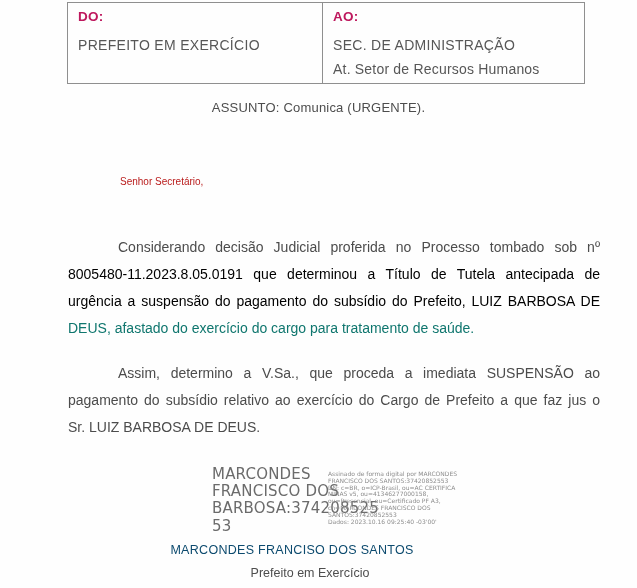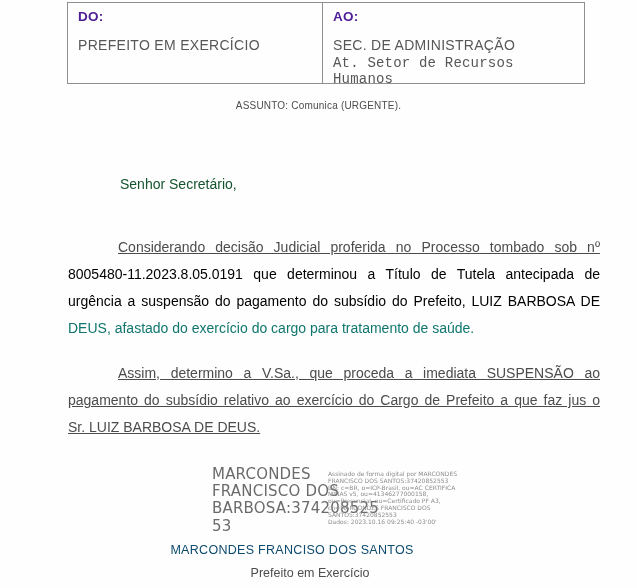--- a/index.html
+++ b/index.html
@@ -17,42 +17,42 @@
     position: absolute;
     left: 67px; top: 2px;
     width: 518px; height: 82px;
     border: 1px solid #8f8f8f;
     display: flex;
     box-sizing: border-box;
   }
   .hdr-cell { box-sizing: border-box; padding: 6px 10px; }
   .hdr-cell.from { width: 255px; border-right: 1px solid #8f8f8f; }
   .hdr-cell.to { flex: 1; }
-  .hdr-label { font-weight: bold; font-size: 13.5px; color: #4c1d95; letter-spacing: .2px; }
+  .hdr-label { font-weight: bold; font-size: 13.5px; color: #be185d; letter-spacing: .2px; }
   .hdr-value { font-size: 14px; color: #575757; margin-top: 13px; letter-spacing: .3px; }
-  .hdr-value2 { font-size: 14px; color: #575757; margin-top: 2px; letter-spacing: .2px; font-family: Liberation Mono, monospace; }
+  .hdr-value2 { font-size: 14px; color: #575757; margin-top: 8px; letter-spacing: .2px; }
 
   .subject {
     position: absolute; left: 0; right: 0; top: 100px;
-    text-align: center; font-size: 10px; color: #4d4d4d; letter-spacing: .2px;
+    text-align: center; font-size: 13px; color: #4d4d4d; letter-spacing: .2px;
   }
   .salutation {
     position: absolute; left: 120px; top: 176px;
-    font-size: 14px; color: #14532d;
+    font-size: 10px; color: #b91c1c;
   }
   .para {
     position: absolute; left: 68px; width: 532px;
     font-size: 14px;
   }
   .para .line { line-height: 27px; height: 27px; white-space: nowrap; }
   .para .jline { text-align: justify; text-align-last: justify; white-space: normal; overflow: hidden; }
   .para .indent { padding-left: 50px; }
   .p1 { top: 234px; }
   .p2 { top: 348px; margin-top: 12px; }
-  .c-dark  { color: #4c4c4c; text-decoration: underline; }
+  .c-dark  { color: #4c4c4c; }
   .c-light { color: #000000; }
   .c-mid   { color: #0f766e; }
 
   .closing {
     position: absolute; left: 18px; right: 0; top: 445px;
     text-align: center; font-size: 14px; color: #4a4a4a;
   }
   
   .stamp {
     position: absolute; left: 196px; top: 466px; width: 175px;

